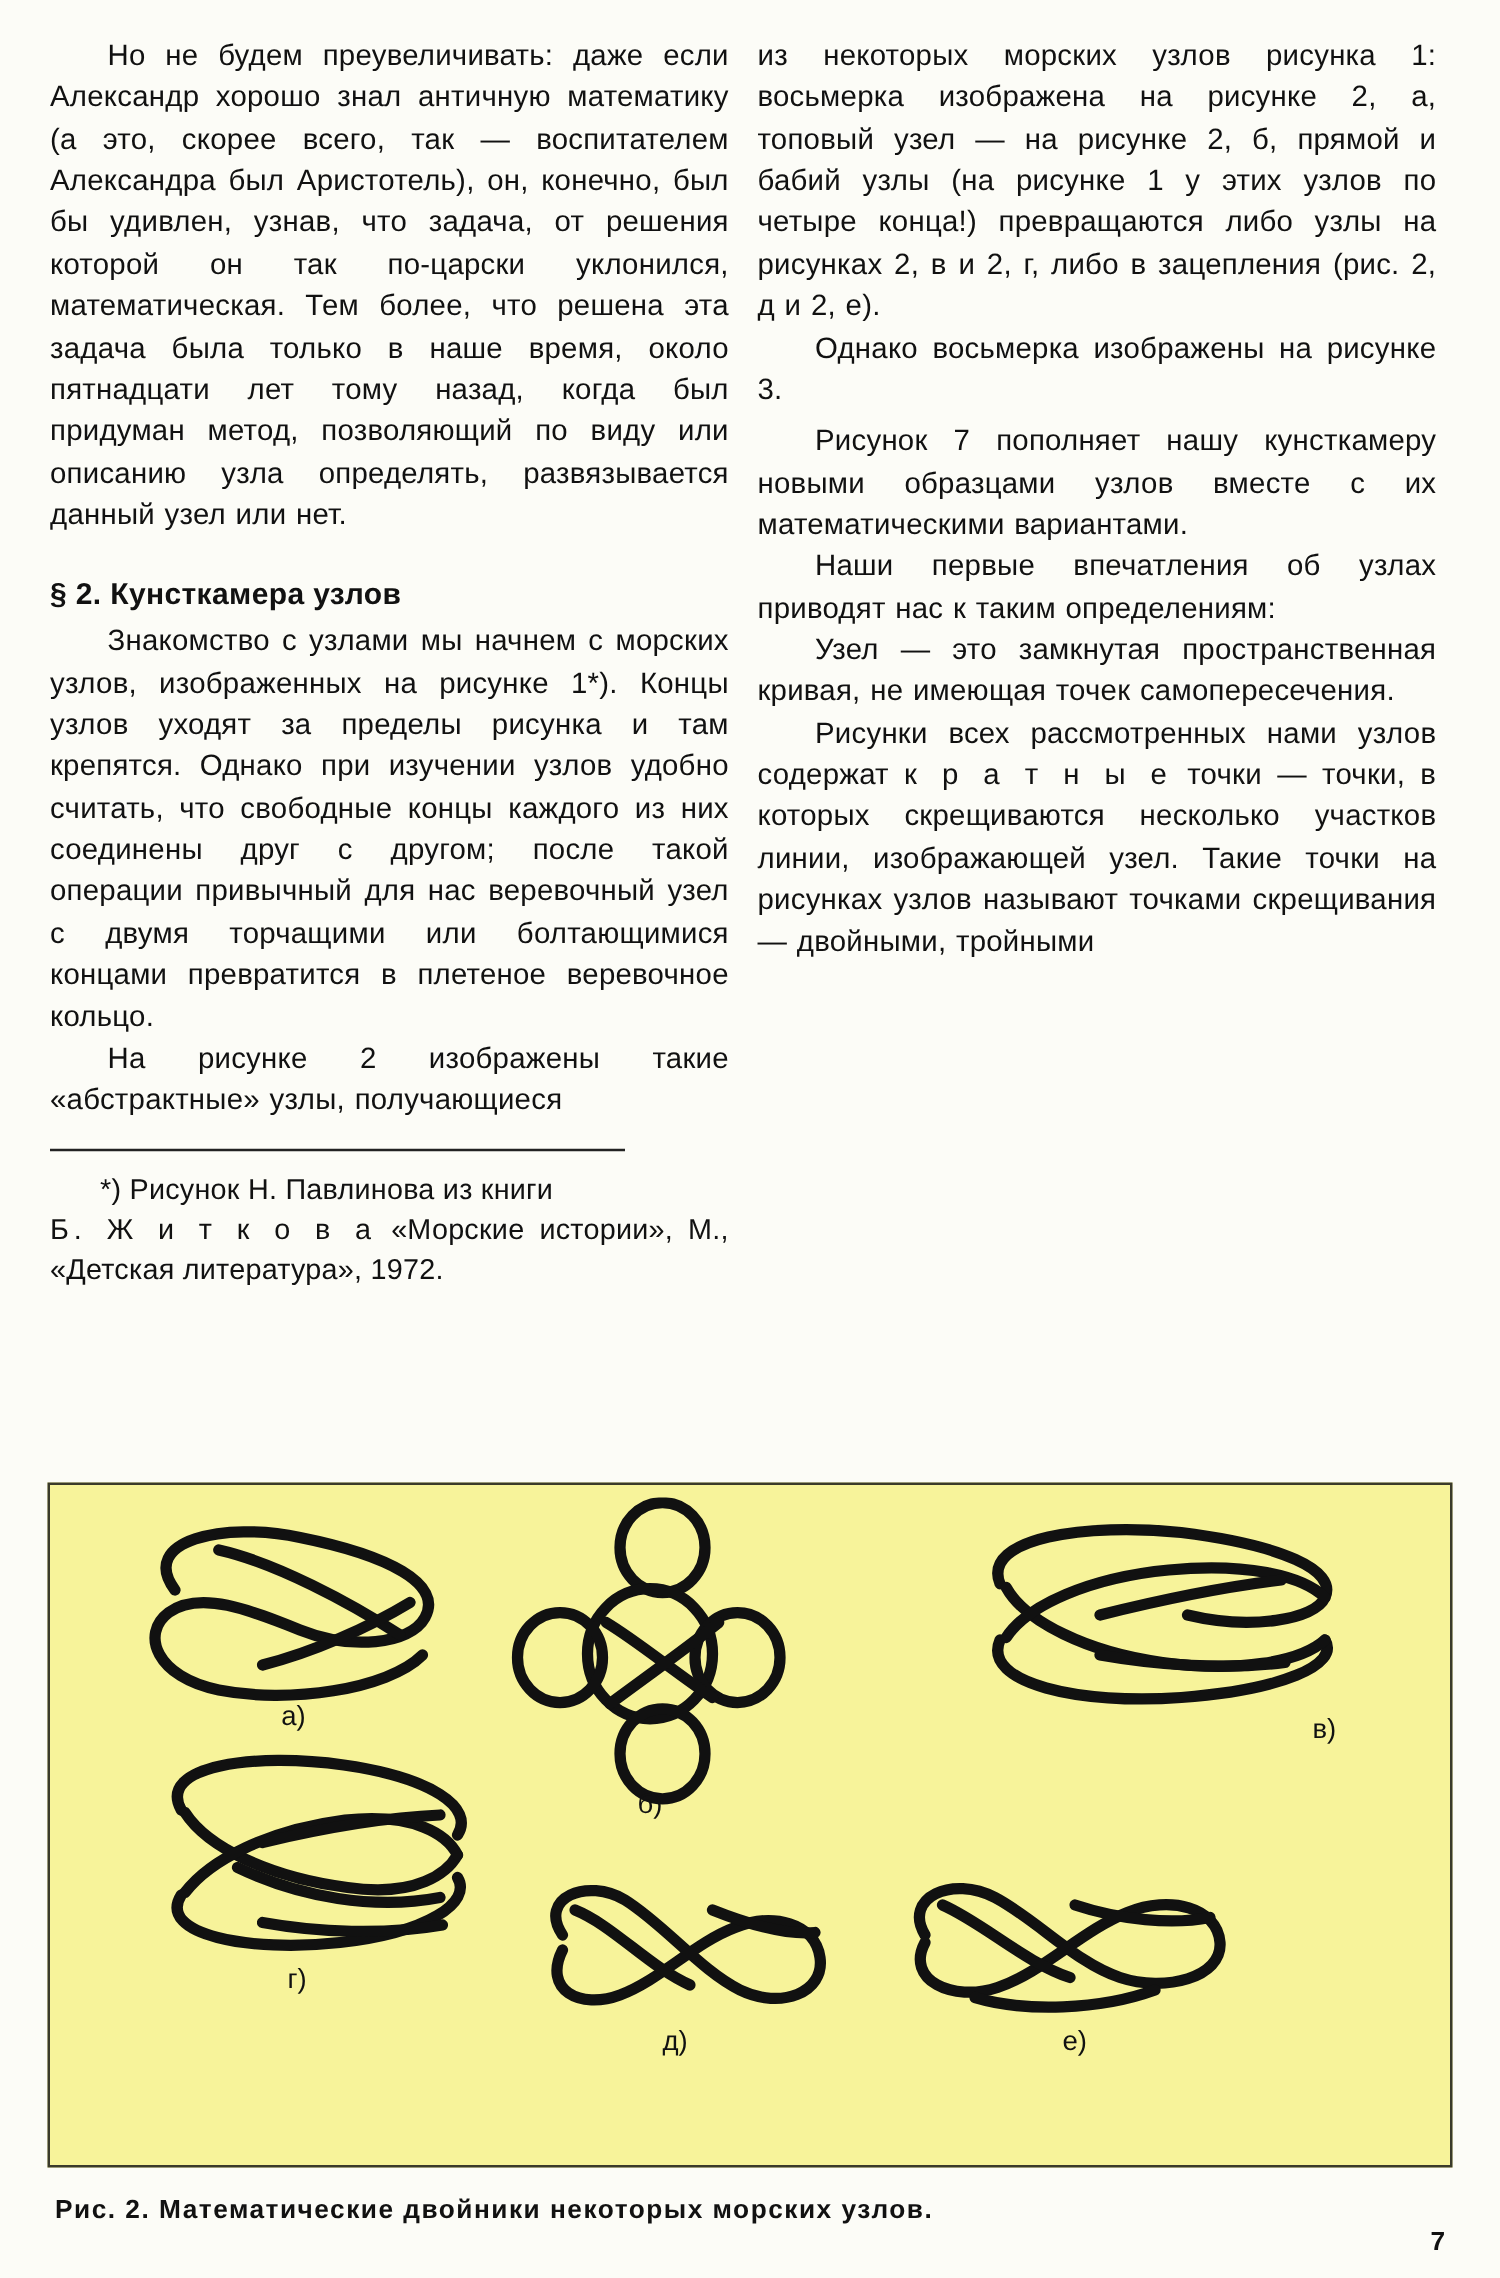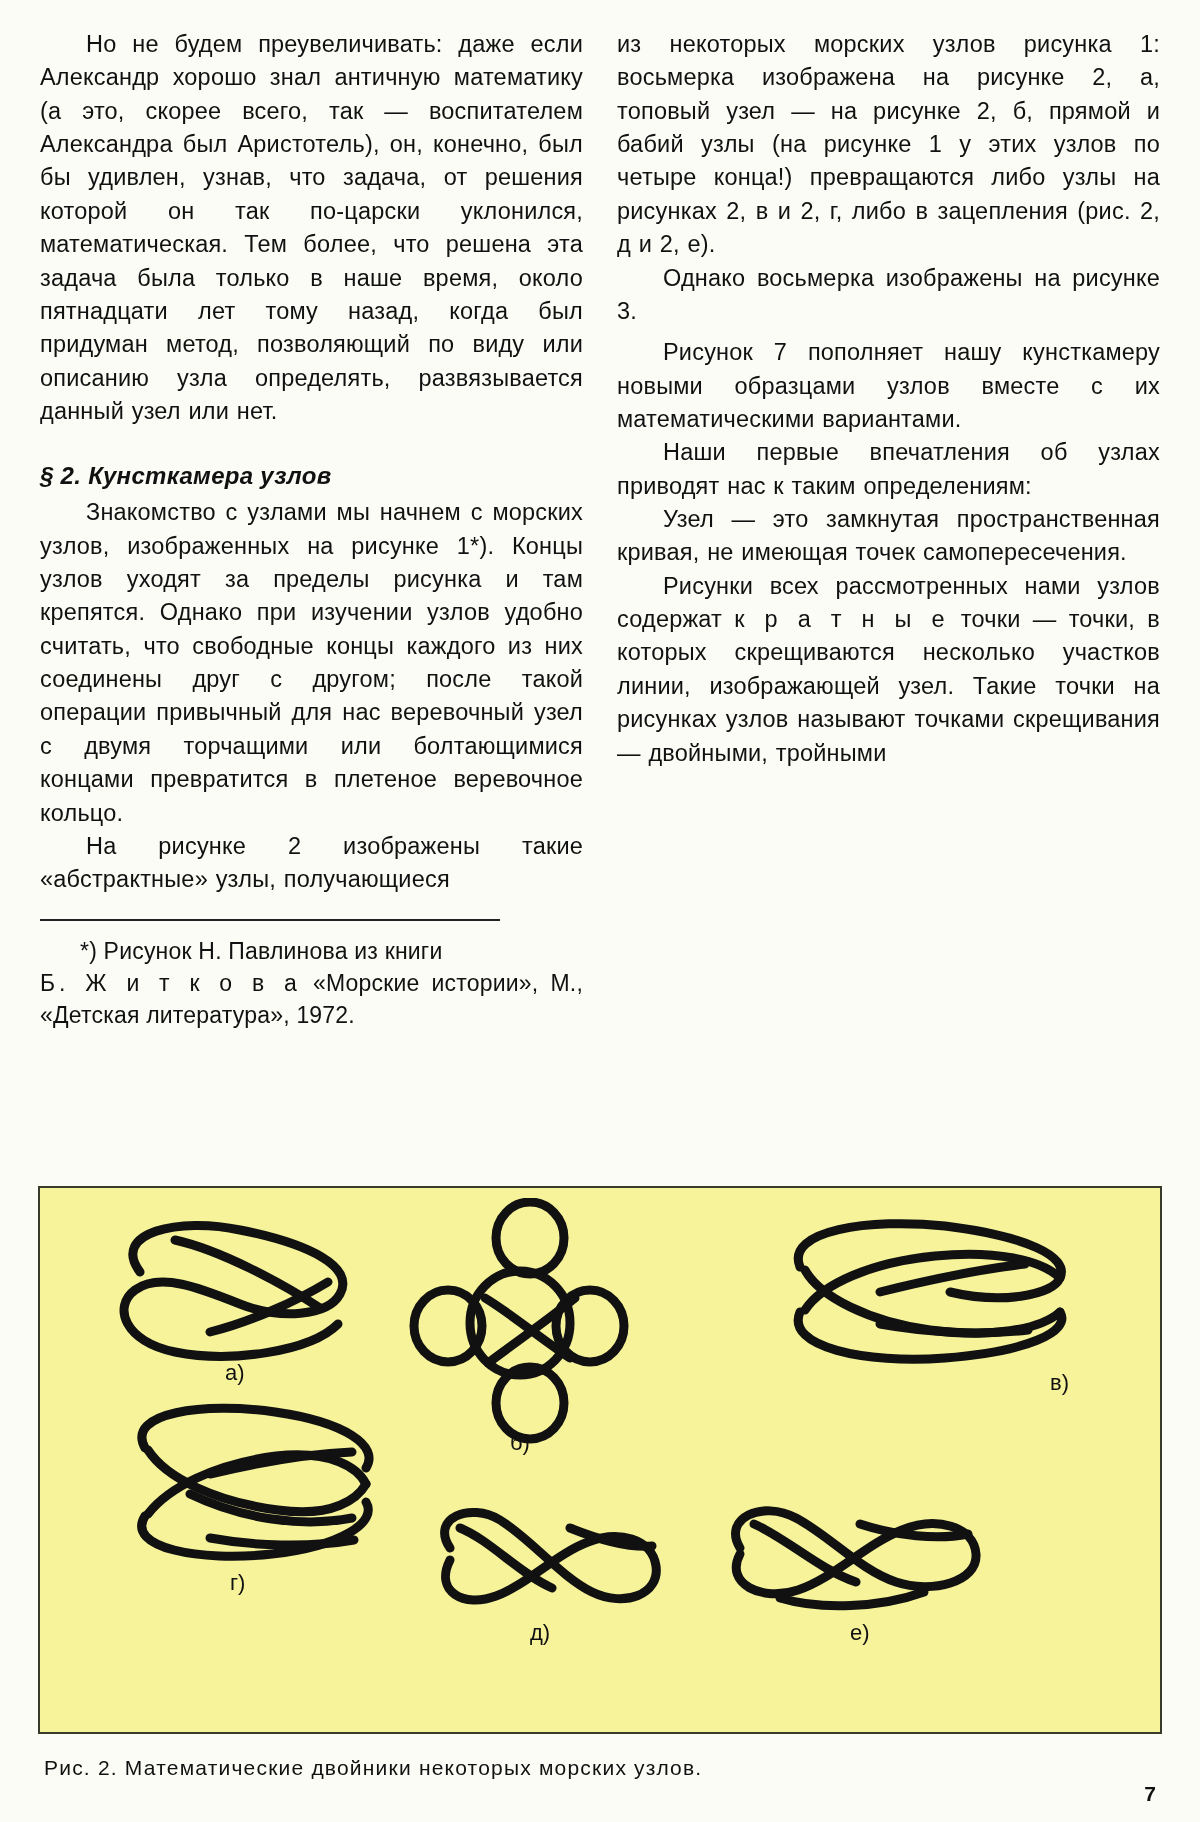--- a/index.html
+++ b/index.html
@@ -21,21 +21,21 @@
     width: 1200px;
     height: 1822px;
     background: #fcfcf7;
   }
   .columns {
     position: absolute;
     left: 40px;
     top: 28px;
     width: 1120px;
     display: flex;
-    gap: 34px;
+    gap: 23px;
   }
   .col {
     width: 543px;
   }
   p {
     margin: 0 0 0 0;
     font-size: 23.5px;
     line-height: 1.42;
     text-align: justify;
     text-indent: 46px;
@@ -43,21 +43,20 @@
     word-spacing: 1px;
   }
   p + p { margin-top: 0px; }
   .em { }
   h2.section {
     font-size: 24px;
     font-weight: bold;
     margin: 34px 0 6px 0;
     text-indent: 0;
     letter-spacing: 0.3px;
-    font-style: italic;
   }
   .small {
     font-size: 19px;
     line-height: 1.38;
     text-align: justify;
     text-indent: 34px;
     margin: 8px 0 0 0;
     letter-spacing: 0.2px;
   }
   .footnote-rule {
@@ -85,20 +84,21 @@
     border: 2px solid #3a3a2a;
     box-sizing: border-box;
   }
   .figcaption {
     position: absolute;
     left: 44px;
     top: 1756px;
     font-size: 21px;
     letter-spacing: 1.2px;
     color: #111;
+    font-weight: bold;
   }
   .pageno {
     position: absolute;
     right: 44px;
     top: 1782px;
     font-size: 21px;
     font-weight: bold;
   }
   .knot-label {
     position: absolute;

